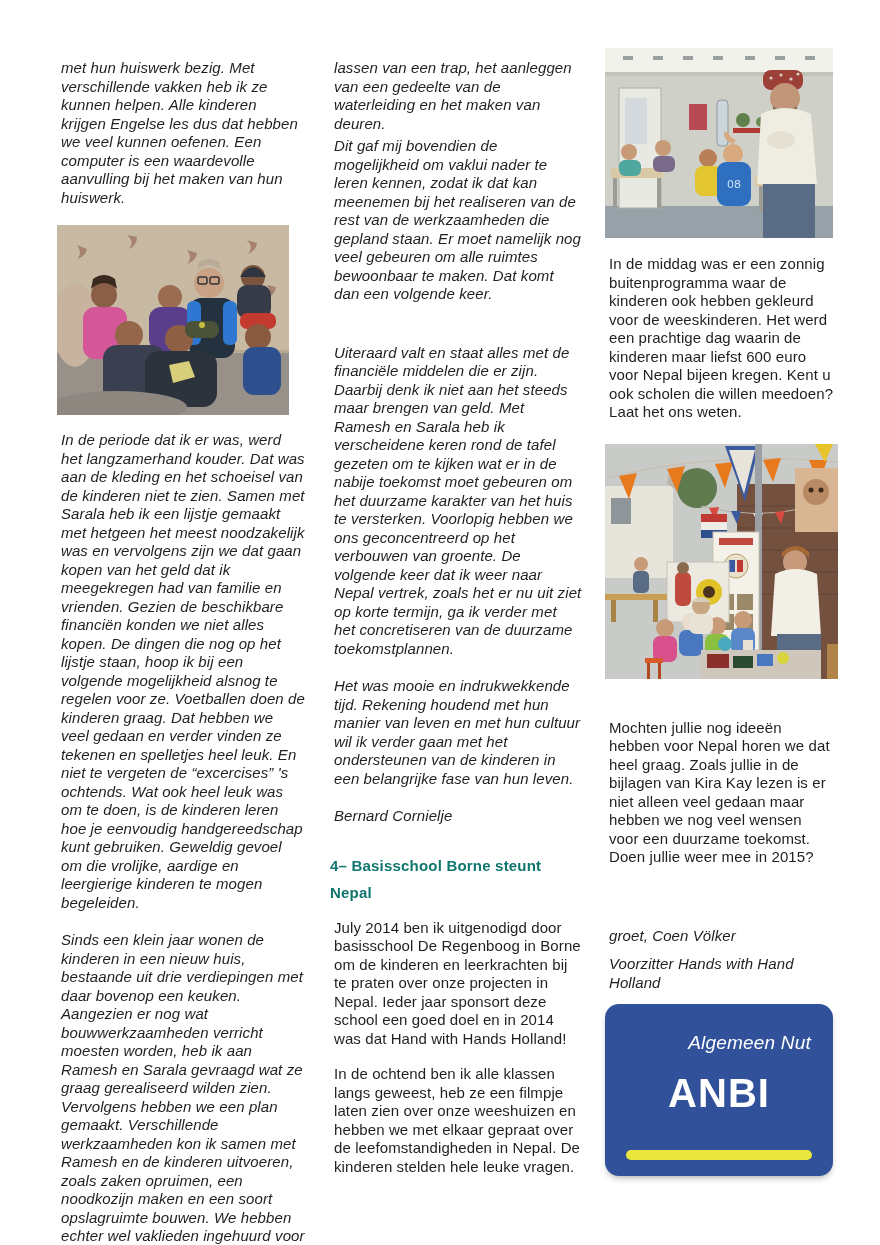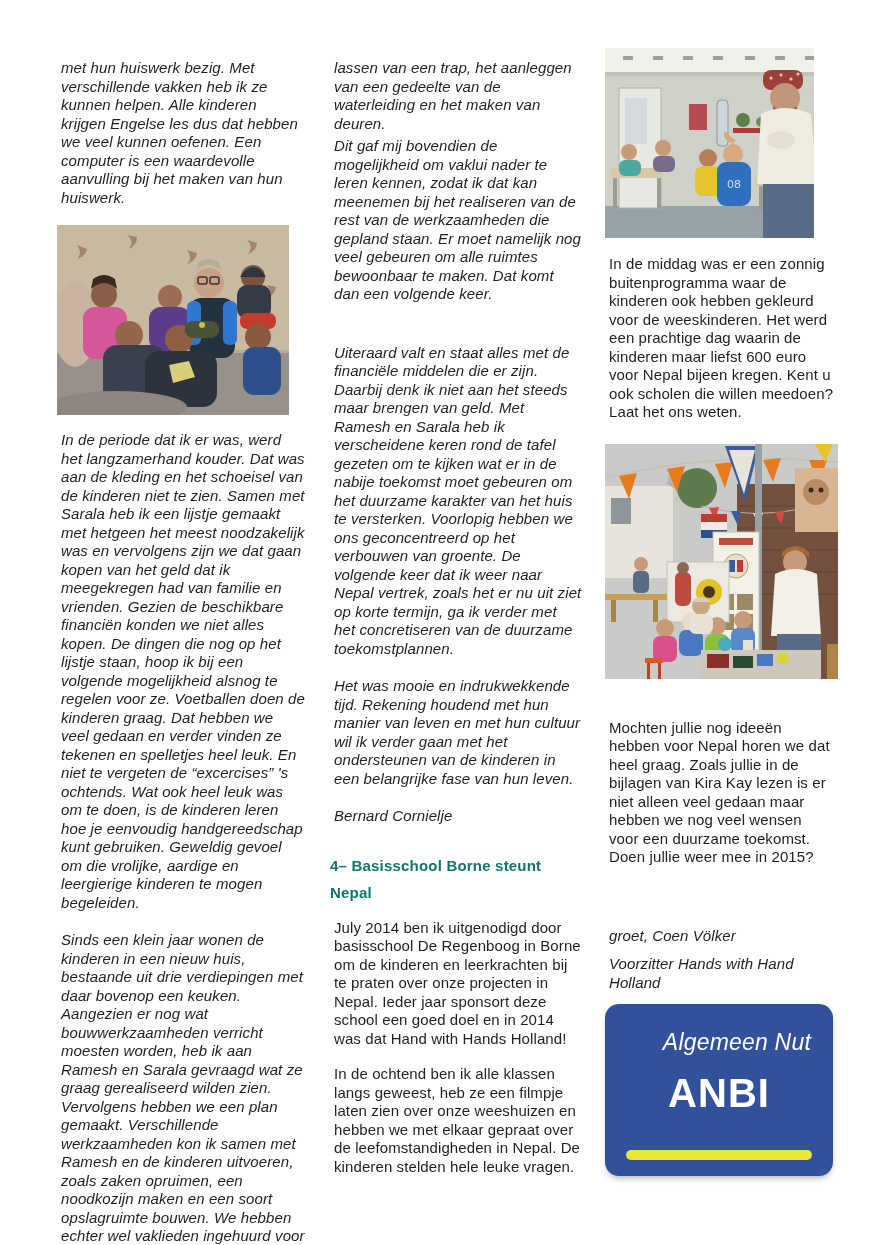--- a/index.html
+++ b/index.html
@@ -22,31 +22,31 @@
   .mt13{margin-top:13px;}
   .mt10{margin-top:10px;}
   .mt60{margin-top:60px;}
   h2.section-heading{
     margin:26px 0 0 0;font-size:15px;line-height:27px;font-weight:bold;color:#0f766e;
     letter-spacing:0.2px;
   }
   .photo{overflow:hidden;line-height:0;}
   .photo svg{display:block;}
   .photo-group{width:232px;height:190px;margin-top:18px;}
-  .photo-class{width:209px;height:190px;}
+  .photo-class{width:228px;height:190px;}
   .photo-yard{width:233px;height:235px;}
   
   .anbi{
     position:relative;width:228px;height:172px;margin-top:12px;
     border-radius:14px;color:#fff;
     box-shadow:0 4px 6px -2px rgba(0,0,0,0.3);
   }
   .anbi-top{
     text-align:right;padding:26px 22px 0 0;
-    font-style:italic;font-size:23px;line-height:25px;letter-spacing:0.2px;
+    font-style:italic;font-size:19px;line-height:25px;letter-spacing:0.2px;
   }
   .anbi-acronym{
     text-align:center;font-size:40px;font-weight:bold;letter-spacing:1px;
     margin-top:8px;line-height:60px;
   }
   .anbi-bar{
     position:absolute;left:21px;right:21px;bottom:16px;height:10px;border-radius:5px;
   }
 </style>
 </head>

